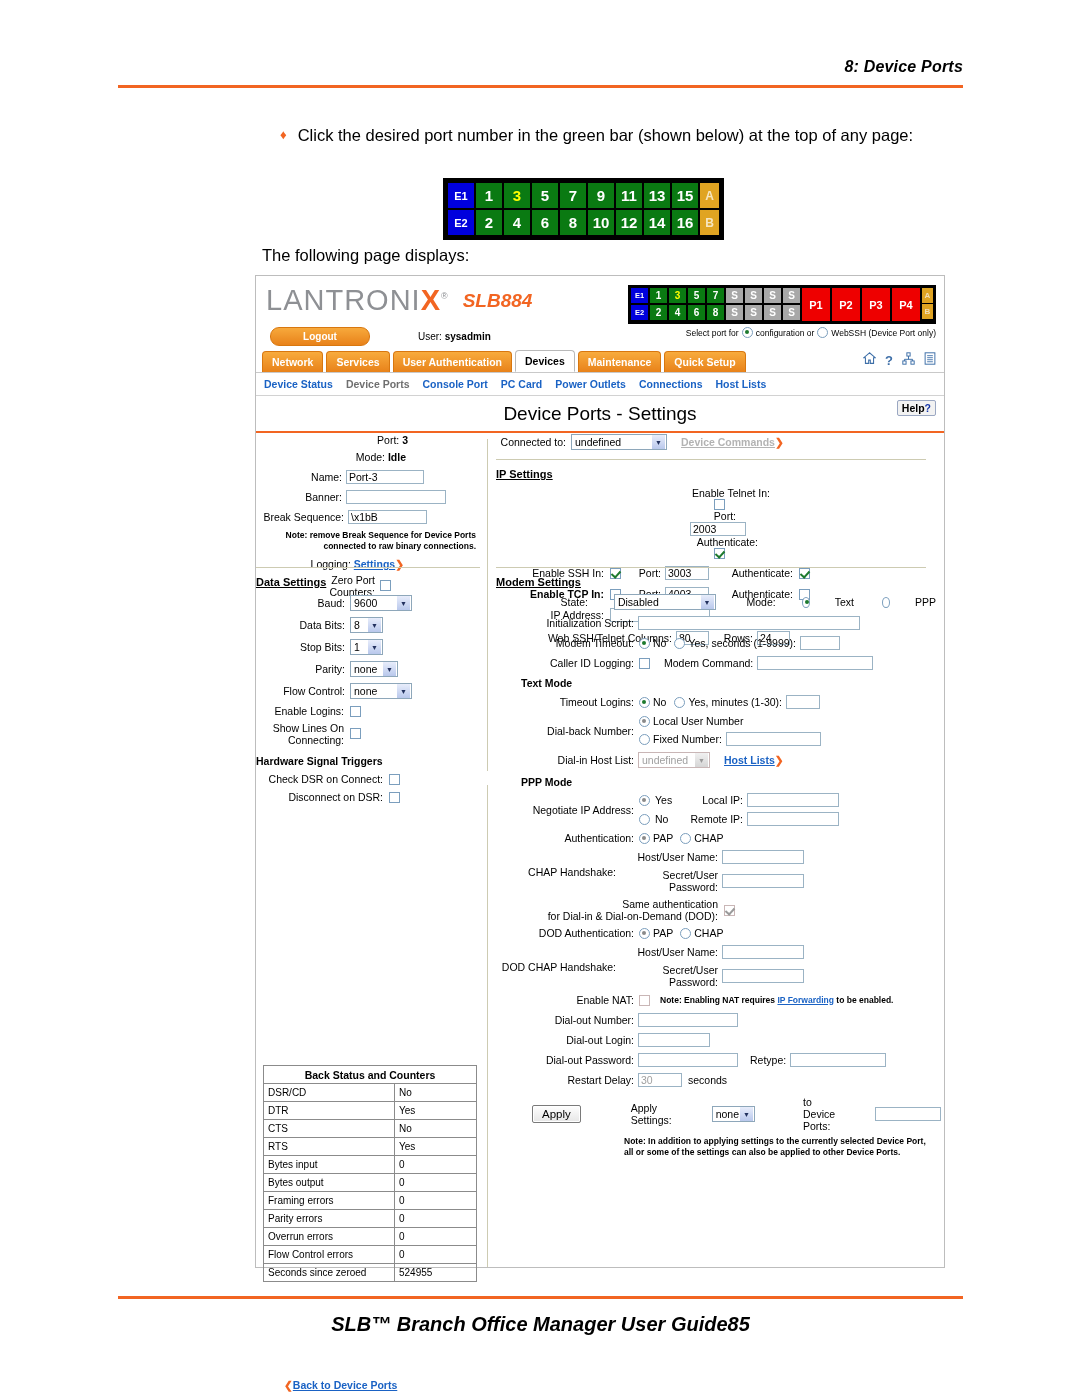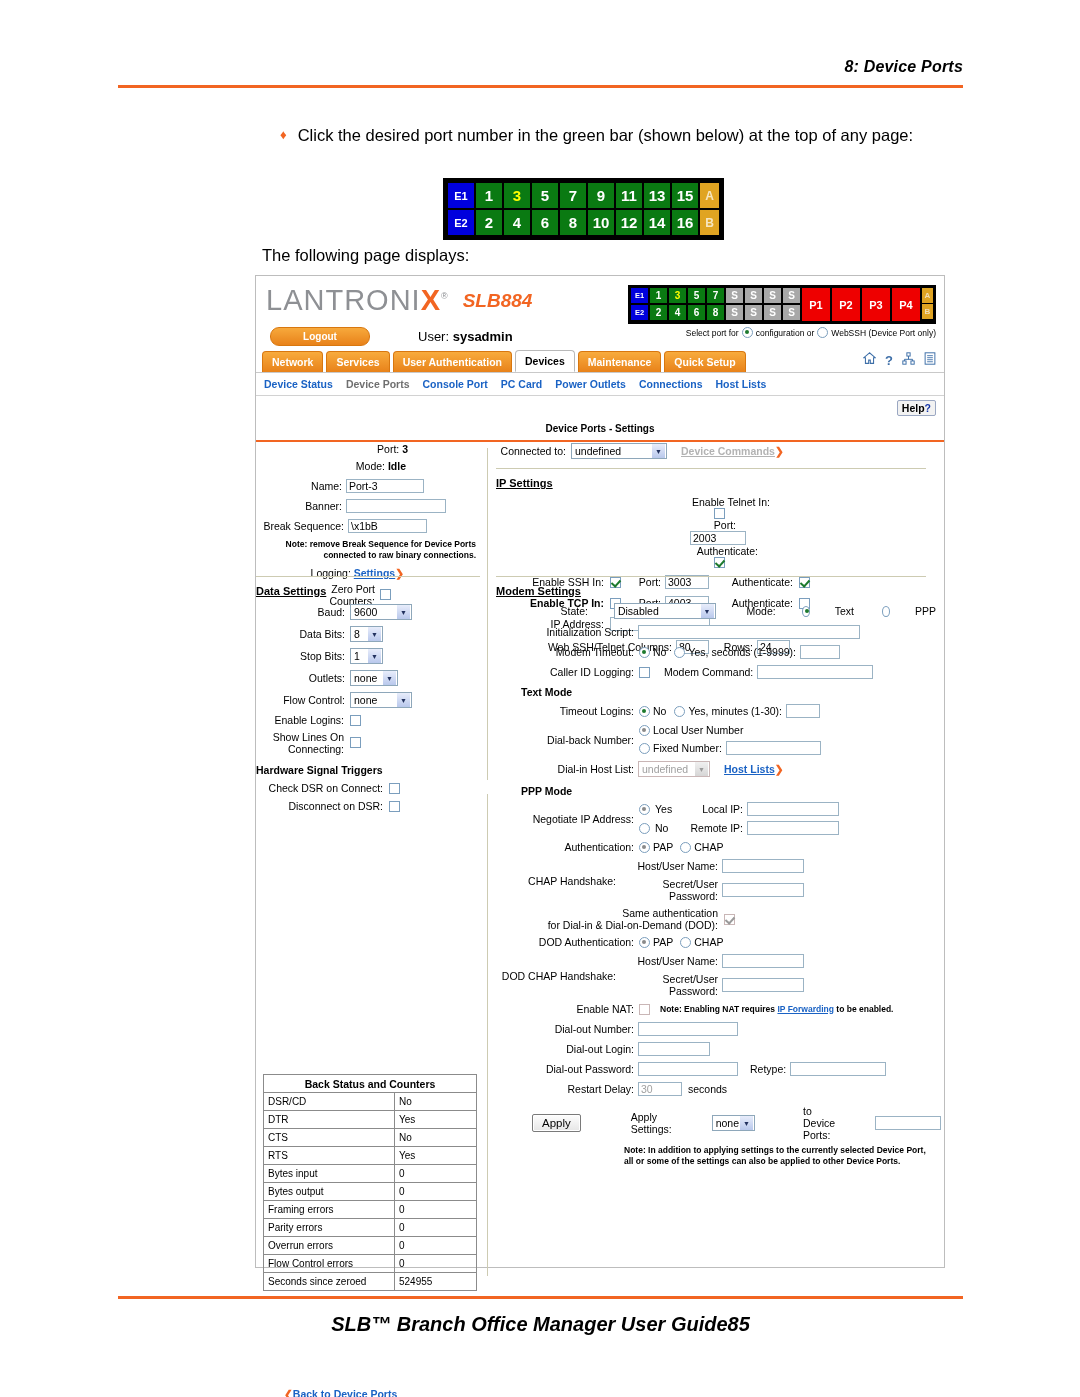--- a/index.html
+++ b/index.html
@@ -58,21 +58,21 @@
   .logo-reg{font-size:9px;vertical-align:super;color:#8e9094;}
   .model{font-size:19px;font-style:italic;font-weight:bold;color:#f26522;margin-left:14px;}
   .logout-row{display:flex;align-items:center;margin:10px 0 0 4px;}
   .logout-btn{
     width:98px;height:17px;border-radius:9px;
     background:linear-gradient(#f7a93c,#e8821a);
     color:#fff;font-size:10px;font-weight:bold;
     display:flex;align-items:center;justify-content:center;
     border:1px solid #d8770f;
   }
-  .user-label{font-size:13px;margin-left:16px;padding-left:32px;}
+  .user-label{font-size:10px;margin-left:16px;padding-left:32px;}
   .user-label b{font-weight:bold;}
   
   .devmap{background:#000;padding:2px;display:inline-block;}
   .dm-row{display:flex;}
   .dm-cell{width:17px;height:15px;margin:1px;display:flex;align-items:center;justify-content:center;
     font-size:10px;font-weight:bold;color:#fff;}
   .dm-e{background:#0000dd;font-size:7.5px;}
   .dm-g{background:#0a7a12;}
   .dm-g.sel{color:#ffff00;}
   .dm-s{background:#a8a8a8;color:#fff;}
@@ -92,21 +92,21 @@
   }
   .tab.active{background:#fff;color:#000;border:1px solid #b9b9b9;border-bottom:1px solid #fff;}
   .tabbar-line{height:1px;background:#c9c9c9;}
   .hdr-icons{position:absolute;right:8px;bottom:3px;display:flex;gap:9px;align-items:center;color:#3e6fa8;}
   .subnav{display:flex;gap:13px;padding:5px 0 5px 8px;font-size:10.5px;font-weight:bold;}
   .subnav a{color:#1a62c4;text-decoration:none;}
   .subnav .cur{color:#6f6f6f;}
   .subnav-line{height:1px;background:#d2d2d2;}
   
   .page-title-row{display:flex;align-items:center;justify-content:center;position:relative;padding:7px 0 6px;}
-  .page-title{font-size:10px;font-weight:bold;margin-top:20px;}
+  .page-title{font-size:19px;font-weight:normal;}
   .help-btn{
     position:absolute;right:8px;top:4px;border:1px solid #9aa7c2;background:#f2f2f2;
     font-size:10.5px;font-weight:bold;padding:1px 4px;border-radius:2px;
   }
   .help-q{color:#1435a8;}
   .title-rule{height:2px;background:#f26522;}
   
   .form{font-size:10.5px;position:relative;}
   input[type=text]{
     font-family:"Liberation Sans",sans-serif;font-size:10.5px;
@@ -433,21 +433,21 @@
       </div>
       <div class="row r" style="margin-top:6px;">
         <span>Stop Bits:</span>
         <span class="sel-box" style="width:33px;margin-left:5px;">
           <span>1</span>
             <span class="arrow">▼</span>
         </span>
           <span style="width:101px;"></span>
       </div>
       <div class="row r" style="margin-top:6px;">
-        <span>Outlets:</span>
+        <span>Parity:</span>
         <span class="sel-box" style="width:48px;margin-left:5px;">
           <span>none</span>
             <span class="arrow">▼</span>
         </span>
           <span style="width:86px;"></span>
       </div>
       <div class="row r" style="margin-top:6px;">
         <span>Flow Control:</span>
         <span class="sel-box" style="width:62px;margin-left:5px;">
           <span>none</span>

